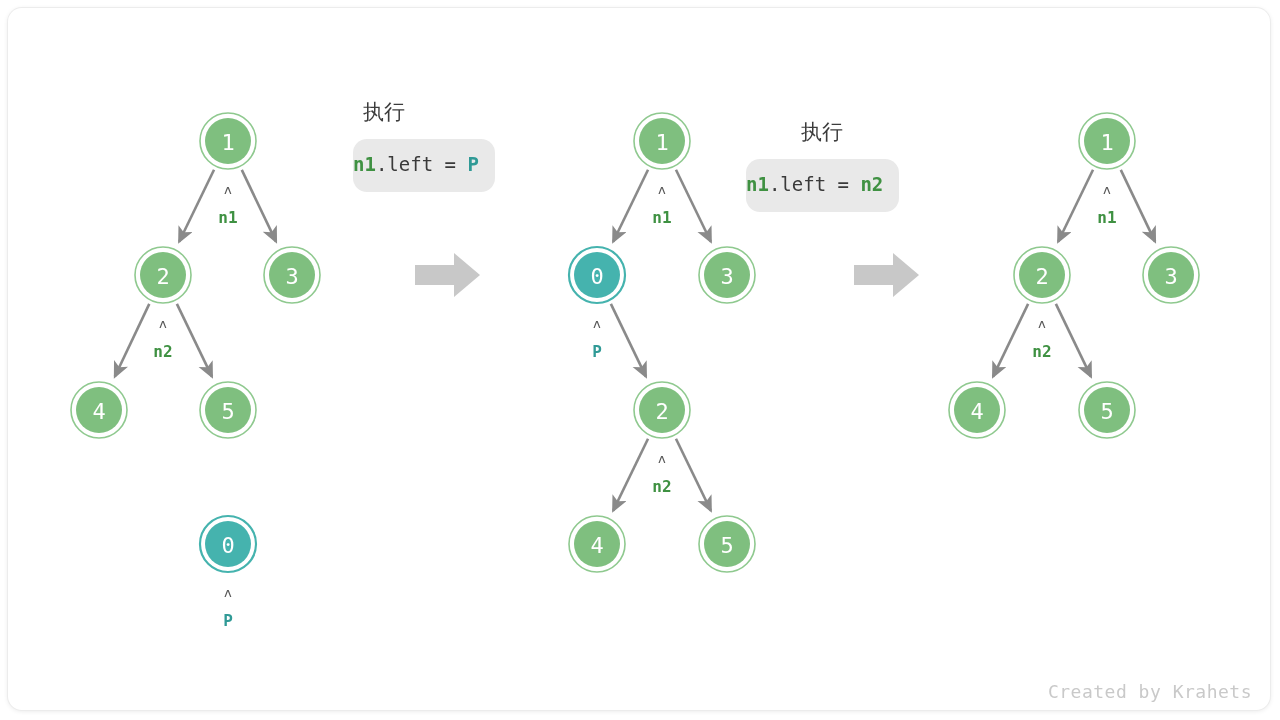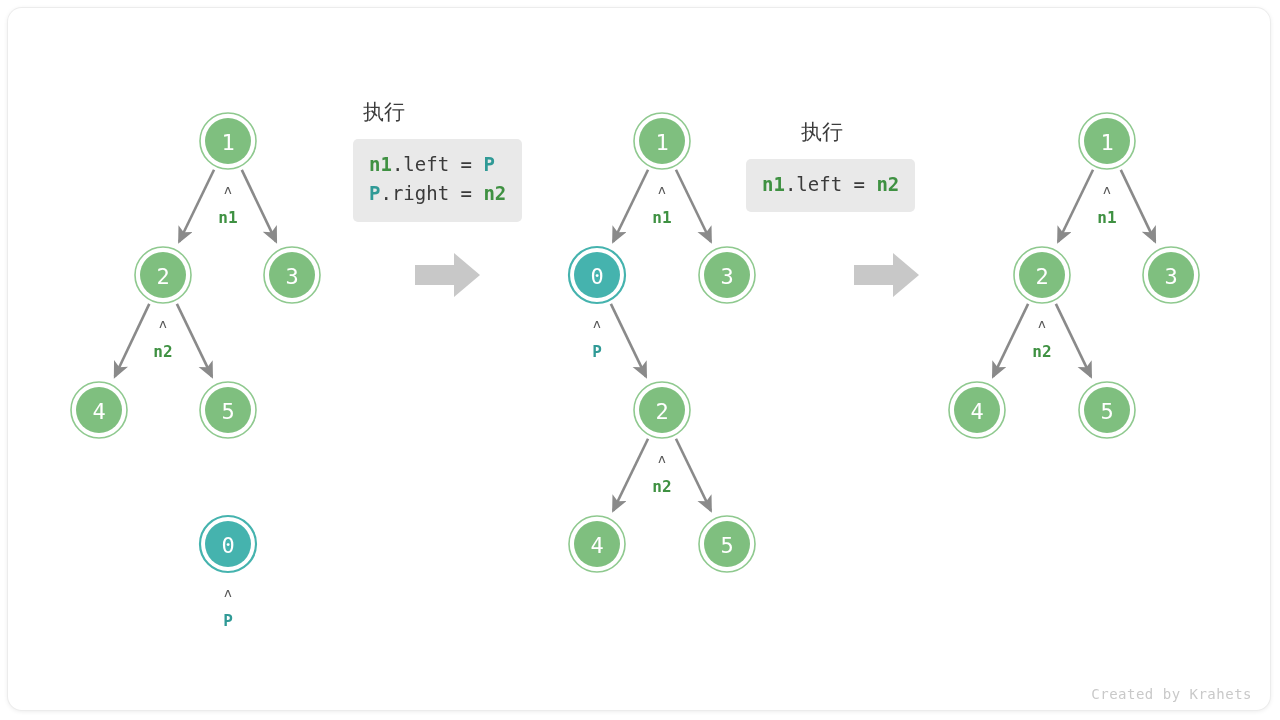--- a/index.html
+++ b/index.html
@@ -59,38 +59,38 @@
   .step-heading {
     position: absolute;
     font-family: "Liberation Sans", sans-serif;
     font-size: 21px;
     color: #3c3c3c;
     white-space: nowrap;
   }
   .code-box {
     position: absolute;
     background: #e9e9e9;
-    border-radius: 5px;
-    padding: 11px 16px 13px 16px;
+    border-radius: 14px;
+    padding: 11px 16px 13px 0;
     box-sizing: border-box;
     font-family: "DejaVu Sans Mono", "Liberation Mono", monospace;
     font-size: 19px;
     line-height: 1.55;
     white-space: nowrap;
   }
   .code-line { display: block; }
   .tok-var-n { color: #3f9142; font-weight: bold; }
   .tok-var-p { color: #309a96; font-weight: bold; }
   .tok-plain { color: #3a3a3a; }
   .watermark {
     position: absolute;
     right: 28px;
     bottom: 18px;
     font-family: "DejaVu Sans Mono", "Liberation Mono", monospace;
-    font-size: 14px;
+    font-size: 18px;
     color: #c9c9c9;
     letter-spacing: 0.5px;
     white-space: nowrap;
   }
 </style>
 </head>
 <body>
 
 <div id="canvas">
   <div class="card"></div>
@@ -257,21 +257,20 @@
     <g id="separators-layer">
         <polygon points="415,264.88 454,264.88 454,253 480,275 454,297 454,285.12 415,285.12" fill="#c8c8c8"></polygon>
         <polygon points="854,264.88 893,264.88 893,253 919,275 893,297 893,285.12 854,285.12" fill="#c8c8c8"></polygon>
       </g>
   </svg>
 
   <div id="overlays">
       <div class="step-heading" style="left: 363px; top: 98px;">执行</div>
       <div class="code-box" style="left: 353px; top: 139px;">
         <span class="code-line"><span class="tok-var-n">n1</span><span class="tok-plain">.left = </span><span class="tok-var-p">P</span></span>
-        <span class="code-line"><span class="tok-var-p">P</span><span class="tok-plain">.right = </span><span class="tok-var-n">n2</span></span>
       </div>
       <div class="step-heading" style="left: 801px; top: 118px;">执行</div>
       <div class="code-box" style="left: 746px; top: 159px;">
         <span class="code-line"><span class="tok-var-n">n1</span><span class="tok-plain">.left = </span><span class="tok-var-n">n2</span></span>
       </div>
     </div>
 
   <div class="watermark">Created by Krahets</div>
 </div>
 

